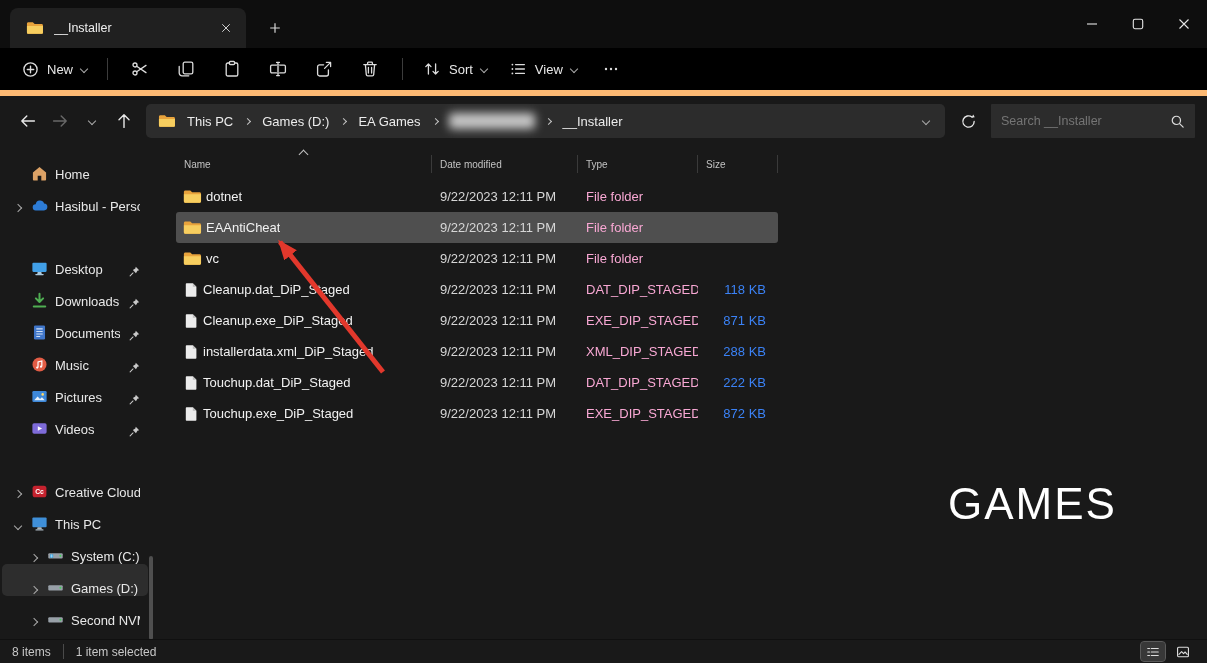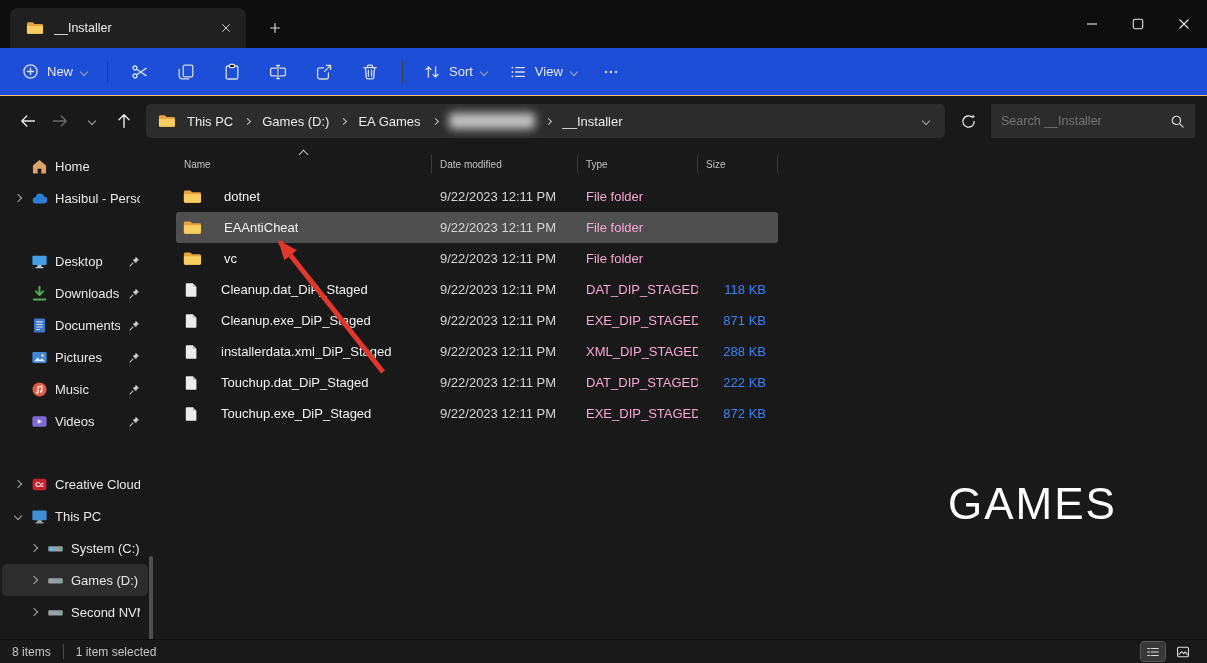--- a/index.html
+++ b/index.html
@@ -15,22 +15,22 @@
 .tab{position:absolute;left:10px;top:8px;width:236px;height:40px;background:#202020;
      border-radius:8px 8px 0 0;display:flex;align-items:center;gap:10px;padding:0 8px 0 16px}
 .tab-title{flex:1;font-size:12.5px;color:#efefef;white-space:nowrap;overflow:hidden}
 .tab-close{width:24px;height:24px;border-radius:5px;display:flex;align-items:center;justify-content:center}
 .newtab-btn{position:absolute;left:262px;top:15px;width:26px;height:26px;border-radius:5px;
      display:flex;align-items:center;justify-content:center}
 .win-controls{position:absolute;right:0;top:0;height:48px;display:flex}
 .win-btn{width:46px;height:100%;display:flex;align-items:center;justify-content:center}
 
 
-.toolbar{position:absolute;top:48px;left:0;width:100%;height:48px;background:#1d4ed8;
-     border-bottom:1px solid #fdba74;display:flex;align-items:center;padding:6px 12px;gap:2px}
+.toolbar{position:absolute;top:48px;left:0;width:100%;height:48px;background:#000000;
+     border-bottom:6px solid #fdba74;display:flex;align-items:center;padding:6px 12px;gap:2px}
 .tb-btn{height:34px;border-radius:5px;display:flex;align-items:center;justify-content:center;
      gap:8px;padding:0 10px;color:#e8e8e8;font-size:13px}
 .tb-ico{width:44px;padding:0}
 .tb-sep{width:1px;height:22px;background:#3c3c3c;margin:0 8px;flex:none}
 
 
 .cv{width:6px;height:6px;border-right:1.4px solid #a9a9a9;border-bottom:1.4px solid #a9a9a9;flex:none}
 .cv-r{transform:rotate(-45deg)}
 .cv-d{transform:rotate(45deg)}
 .cv-sm{width:5px;height:5px;border-color:#c4c4c4}
@@ -47,21 +47,21 @@
 .addr-tail{margin-left:auto;display:flex;align-items:center}
 .addr-chev-btn{width:30px;height:28px;display:flex;align-items:center;justify-content:center;border-radius:4px}
 .refresh-btn{width:34px;height:34px;display:flex;align-items:center;justify-content:center;border-radius:5px;flex:none}
 .searchbox{width:204px;height:34px;background:#2c2c2c;border-radius:1px;display:flex;align-items:center;
      padding:0 10px;gap:8px;flex:none;margin-left:6px}
 .searchbox input{flex:1;min-width:0;background:transparent;border:0;outline:0;color:#cfcfcf;
      font-family:inherit;font-size:12.5px}
 
 
 .sidebar{position:absolute;top:150px;left:0;width:150px;height:489px;overflow:hidden}
-.side-item{height:32px;display:flex;align-items:center;gap:7px;padding:0 8px 0 10px;margin:0 2px;
+.side-item{height:32px;display:flex;align-items:flex-end;gap:7px;padding:0 8px 0 10px;margin:0 2px;
      border-radius:5px;position:relative}
 .side-item.selected{background:#2d2d2d}
 .side-item.child{padding-left:26px}
 .side-gap{height:31px}
 .cslot{width:12px;height:12px;flex:none;display:flex;align-items:center;justify-content:center}
 .sicon{width:17px;height:17px;flex:none}
 .slabel{white-space:nowrap;overflow:hidden;flex:1;color:#e8e8e8}
 .pin{flex:none;margin-left:2px}
 .sb-thumb{position:absolute;left:149px;top:556px;width:4px;height:84px;background:#4f4f4f;border-radius:2px}
 
@@ -69,21 +69,21 @@
 .filelist{position:absolute;top:150px;left:162px;right:0;height:489px}
 .list-header{position:relative;display:flex;height:28px;align-items:center;padding-left:14px;
      color:#c2c2c2;font-size:10px}
 .hcell{display:flex;align-items:center;height:18px;border-right:1px solid #3a3a3a;padding-left:8px}
 .h-name{width:256px}.h-date{width:146px}.h-type{width:120px}.h-size{width:80px}
 .sort-caret{position:absolute;left:138px;top:1px;width:7px;height:7px;
      border-left:1.2px solid #c2c2c2;border-top:1.2px solid #c2c2c2;transform:rotate(45deg)}
 .rows{margin-top:3px;padding-left:14px}
 .row{display:flex;align-items:center;height:31px;width:602px;border-radius:3px}
 .row.selected{background:#4f4f4f}
-.c-name{width:256px;display:flex;align-items:center;gap:22px;padding-left:7px;min-width:0;color:#f2f2f2}
+.c-name{width:256px;display:flex;align-items:center;gap:4px;padding-left:7px;min-width:0;color:#f2f2f2}
 .c-name span{white-space:nowrap;overflow:hidden}
 .c-date{width:146px;padding-left:8px;color:#d6d6d6}
 .c-type{width:120px;padding-left:8px;color:#f9a8d4;white-space:nowrap;overflow:hidden}
 .c-size{width:80px;text-align:right;padding-right:12px;color:#3b82f6}
 .row .ficon{flex:none}
 
 
 .watermark{position:absolute;left:948px;top:483px;line-height:.95;font-weight:400;letter-spacing:2px;z-index:4}
 .wm-line1{font-size:44px;color:#ffffff}
 .wm-line2{font-size:44px;color:#9dc41f}
@@ -348,40 +348,40 @@
     <span class="slabel">Documents</span>
     <svg class="pin" width="11" height="11" viewBox="0 0 12 12">
         <path d="M7.4.9l3.7 3.7-1.9.5-1.6 2.7-3.4-3.4L6.9 2.8Z" fill="#c9c9c9"></path>
         <path d="M4.4 7.6 1.2 10.8" stroke="#c9c9c9" stroke-width="1.1" stroke-linecap="round"></path>
       </svg>
   </div>
 
   <div class="side-item">
     <span class="cslot"></span>
     <svg class="sicon" viewBox="0 0 16 16">
-        <rect x="1.3" y="2.8" width="13.4" height="10.4" rx="1.2" fill="#3d87d8"></rect>
-        <path d="M3 11.6 6.2 8l2.3 2.4 1.8-1.8 2.7 3Z" fill="#e8f1fa"></path>
-        <circle cx="11" cy="6" r="1.2" fill="#ffd966"></circle>
-      </svg>
-    <span class="slabel">Pictures</span>
-    <svg class="pin" width="11" height="11" viewBox="0 0 12 12">
-        <path d="M7.4.9l3.7 3.7-1.9.5-1.6 2.7-3.4-3.4L6.9 2.8Z" fill="#c9c9c9"></path>
-        <path d="M4.4 7.6 1.2 10.8" stroke="#c9c9c9" stroke-width="1.1" stroke-linecap="round"></path>
-      </svg>
-  </div>
-
-  <div class="side-item">
-    <span class="cslot"></span>
-    <svg class="sicon" viewBox="0 0 16 16">
         <circle cx="8" cy="8" r="6.6" fill="#e25c45"></circle>
         <path d="M6.6 10.8V5.6l3.6-.9v5.2" stroke="#fff" stroke-width="1.1" fill="none"></path>
         <circle cx="5.8" cy="10.9" r="1" fill="#fff"></circle>
         <circle cx="9.4" cy="10" r="1" fill="#fff"></circle>
       </svg>
     <span class="slabel">Music</span>
+    <svg class="pin" width="11" height="11" viewBox="0 0 12 12">
+        <path d="M7.4.9l3.7 3.7-1.9.5-1.6 2.7-3.4-3.4L6.9 2.8Z" fill="#c9c9c9"></path>
+        <path d="M4.4 7.6 1.2 10.8" stroke="#c9c9c9" stroke-width="1.1" stroke-linecap="round"></path>
+      </svg>
+  </div>
+
+  <div class="side-item">
+    <span class="cslot"></span>
+    <svg class="sicon" viewBox="0 0 16 16">
+        <rect x="1.3" y="2.8" width="13.4" height="10.4" rx="1.2" fill="#3d87d8"></rect>
+        <path d="M3 11.6 6.2 8l2.3 2.4 1.8-1.8 2.7 3Z" fill="#e8f1fa"></path>
+        <circle cx="11" cy="6" r="1.2" fill="#ffd966"></circle>
+      </svg>
+    <span class="slabel">Pictures</span>
     <svg class="pin" width="11" height="11" viewBox="0 0 12 12">
         <path d="M7.4.9l3.7 3.7-1.9.5-1.6 2.7-3.4-3.4L6.9 2.8Z" fill="#c9c9c9"></path>
         <path d="M4.4 7.6 1.2 10.8" stroke="#c9c9c9" stroke-width="1.1" stroke-linecap="round"></path>
       </svg>
   </div>
 
   <div class="side-item">
     <span class="cslot"></span>
     <svg class="sicon" viewBox="0 0 16 16">
         <rect x="1.3" y="3" width="13.4" height="10" rx="1.6" fill="#7e6bd9"></rect>

